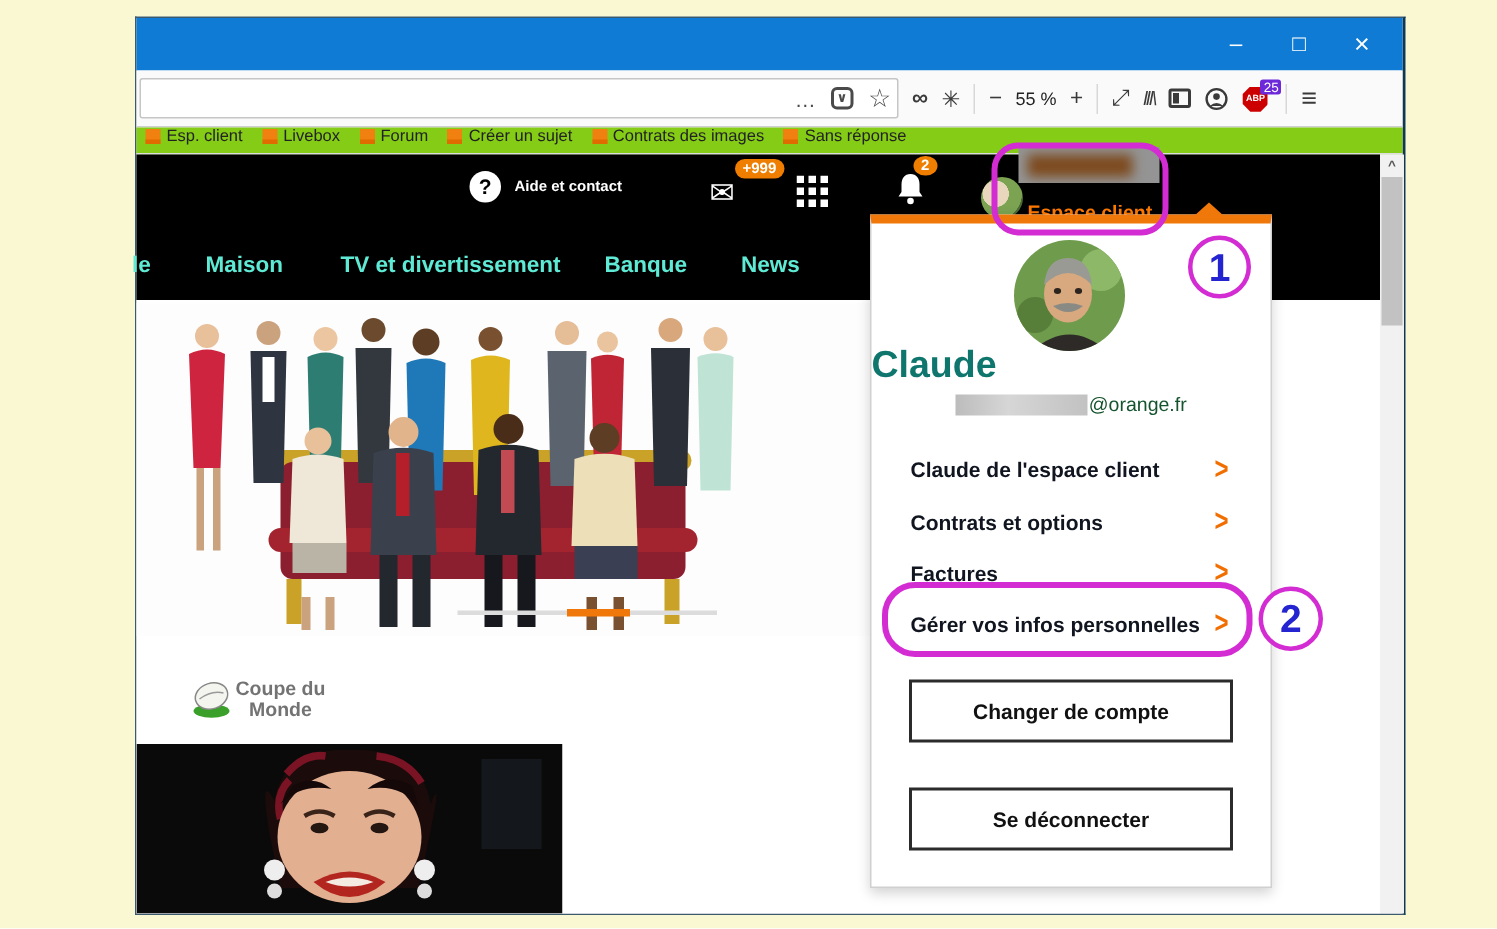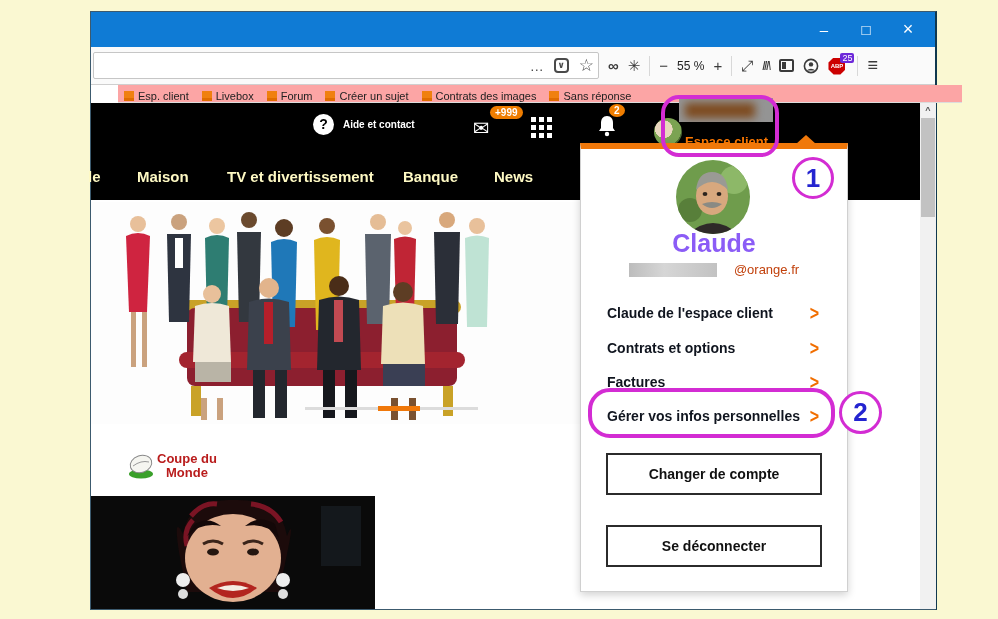--- a/index.html
+++ b/index.html
@@ -24,62 +24,62 @@
   .zoomlvl { font-size:12px; color:#222; }
   .lib-icon { font-size:13px; letter-spacing:-1px; font-style:italic; }
   .sidebar-ic { width:15px; height:13px; border:2px solid #3a3a3a; border-radius:2px; position:relative; }
   .sidebar-ic i { position:absolute; left:1px; top:1px; bottom:1px; width:4px; background:#3a3a3a; }
   .person-ic { width:16px; height:16px; }
   .abp { position:relative; width:20px; height:20px; }
   .abp-oct { position:absolute; left:0; top:2px; width:17px; height:17px; background:#c00; border-radius:4px;
              clip-path:polygon(30% 0,70% 0,100% 30%,100% 70%,70% 100%,30% 100%,0 70%,0 30%); color:#fff; font-size:6px; font-weight:bold; display:flex; align-items:center; justify-content:center; }
   .abp-badge { position:absolute; right:-6px; top:-3px; background:#6d28d9; color:#fff; font-size:9px; padding:0 2px; border-radius:2px; }
 
-  .bookmarksbar { position:absolute; left:0; top:73px; width:100%; height:18px; background:#fca5a5; border-bottom:1px solid #ddd; display:flex; align-items:flex-end; gap:13px; padding-left:6px;margin-left:27px; }
+  .bookmarksbar { position:absolute; left:0; top:73px; width:100%; height:18px; background:#84cc16; border-bottom:1px solid #ddd; display:flex; align-items:flex-start; gap:13px; padding-left:6px; }
   .bm { display:flex; align-items:center; gap:4px; font-size:11px; color:#222; }
   .bm-ic { width:10px; height:10px; background:#f0800f; border-bottom:3px solid #e06c00; }
 
   
   .siteheader { position:absolute; left:0; top:91px; width:829px; height:97px; background:#000; }
   .sh-help { position:absolute; left:222px; top:11px; display:flex; align-items:center; gap:9px; }
   .help-circle { width:21px; height:21px; background:#fff; color:#000; border-radius:50%; font-size:14px; font-weight:bold; text-align:center; line-height:21px; }
   .sh-label { color:#fff; font-weight:bold; font-size:10px; }
   .sh-mail { position:absolute; left:382px; top:13px; color:#fff; font-size:20px; }
   .badge { position:absolute; background:#ef7d00; color:#fff; font-weight:bold; border-radius:9px; font-size:10px; padding:1px 5px; }
   .sh-grid { position:absolute; left:440px; top:14px; }
   .sh-bell { position:absolute; left:506px; top:12px; }
   .sh-avatar { position:absolute; left:563px; top:15px; width:28px; height:28px; border-radius:50%;
                background:radial-gradient(circle at 35% 40%, #e8d7bd 0 35%, #7ba352 36% 70%, #4c6b33 71%); }
   .sh-espace { position:absolute; left:594px; top:31px; color:#ff7900; font-size:13px; font-weight:bold; text-decoration:underline; }
   .sh-nav { position:absolute; left:0; top:47px; width:100%; height:50px; }
-  .nav-item { position:absolute; top:18px; color:#fef9c3; font-weight:bold; font-size:15px; }
+  .nav-item { position:absolute; top:18px; color:#5eead4; font-weight:bold; font-size:15px; }
 
   
   .content { position:absolute; left:0; top:188px; width:829px; height:409px; background:#fff; }
   .castphoto { position:absolute; left:0; top:2px; width:490px; height:222px; }
   .carousel-track { position:absolute; left:214px; top:207px; width:173px; height:3px; background:#dcdcdc; }
   .carousel-pos { position:absolute; left:287px; top:206px; width:42px; height:5px; background:#f0780a; }
   .coupe { position:absolute; left:37px; top:252px; display:flex; align-items:flex-start; gap:2px; }
-  .coupe-text { font-size:13px; font-weight:bold; color:#b91c1c; line-height:14px; text-align:center; }
+  .coupe-text { font-size:13px; font-weight:bold; color:#737373; line-height:14px; text-align:center; }
   .womanphoto { position:absolute; left:0; top:296px; width:284px; height:113px; }
 
   
   .scrollbar { position:absolute; left:829px; top:91px; width:16px; height:506px; background:#f1f1f1; }
   .sb-up { height:15px; text-align:center; font-size:9px; color:#555; line-height:14px; font-weight:bold; }
   .sb-thumb { position:absolute; left:1px; top:15px; width:14px; height:99px; background:#c2c2c2; }
 
   
   .panel { position:absolute; left:489px; top:131px; width:268px; height:449px; background:#fff;
            border:1px solid #d0d0d0; border-top:6px solid #f0780a; box-shadow:0 3px 8px rgba(0,0,0,.18); z-index:20; }
   .pointer { position:absolute; left:705px; top:123px; width:0; height:0; border-left:10px solid transparent; border-right:10px solid transparent; border-bottom:9px solid #f0780a; z-index:21; }
   .pav { position:absolute; left:95px; top:11px; width:74px; height:74px; border-radius:50%; overflow:hidden; }
-  .pname { position:absolute; left:0; top:80px; width:100%; text-align:center; font-size:25px; font-weight:bold; color:#8b5cf6; }
+  .pname { position:absolute; left:0; top:80px; width:100%; text-align:left; font-size:25px; font-weight:bold; color:#0f766e; }
   .pemail { position:absolute; left:0; top:113px; width:100%; display:flex; justify-content:center; align-items:center; gap:1px; }
   .redact-email { width:88px; height:14px; background:linear-gradient(90deg,#bcbcbc,#d6d6d6 40%,#c2c2c2); }
-  .pemail span { font-size:13px; color:#c2410c;padding-left:16px; }
+  .pemail span { font-size:13px; color:#14532d; }
   .pitem { position:absolute; left:26px; width:212px; height:22px; font-size:14px; font-weight:bold; color:#10151f; }
   .pitem .chev { position:absolute; right:0; top:0; color:#f16e00; font-weight:bold; font-size:16px; transform:scaleY(1.3); }
   .pbtn { position:absolute; left:25px; width:216px; height:42px; background:#fff; border:2px solid #2b2b2b;
           font-family:inherit; font-size:14px; font-weight:bold; color:#111; display:flex; align-items:center; justify-content:center; }
 
   
   .redact-name { position:absolute; left:679px; top:98px; width:94px; height:24px; background:#949494; z-index:30; overflow:hidden; }
   .redact-name i { position:absolute; left:6px; top:5px; width:70px; height:15px; background:#7d4a1e; filter:blur(4px); display:block; }
   .ann-rect { position:absolute; border:4px solid #d32cd3; border-radius:18px; z-index:50; }
   .ann-circle { position:absolute; border:3px solid #d32cd3; border-radius:50%; background:#fff; color:#2424d0;

